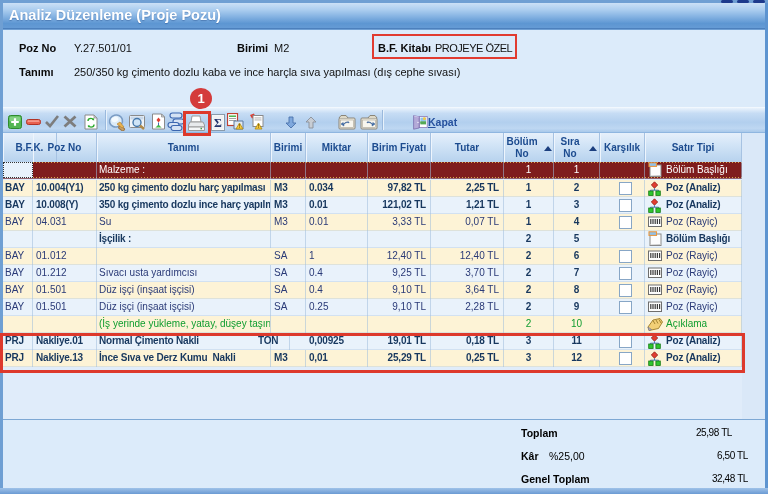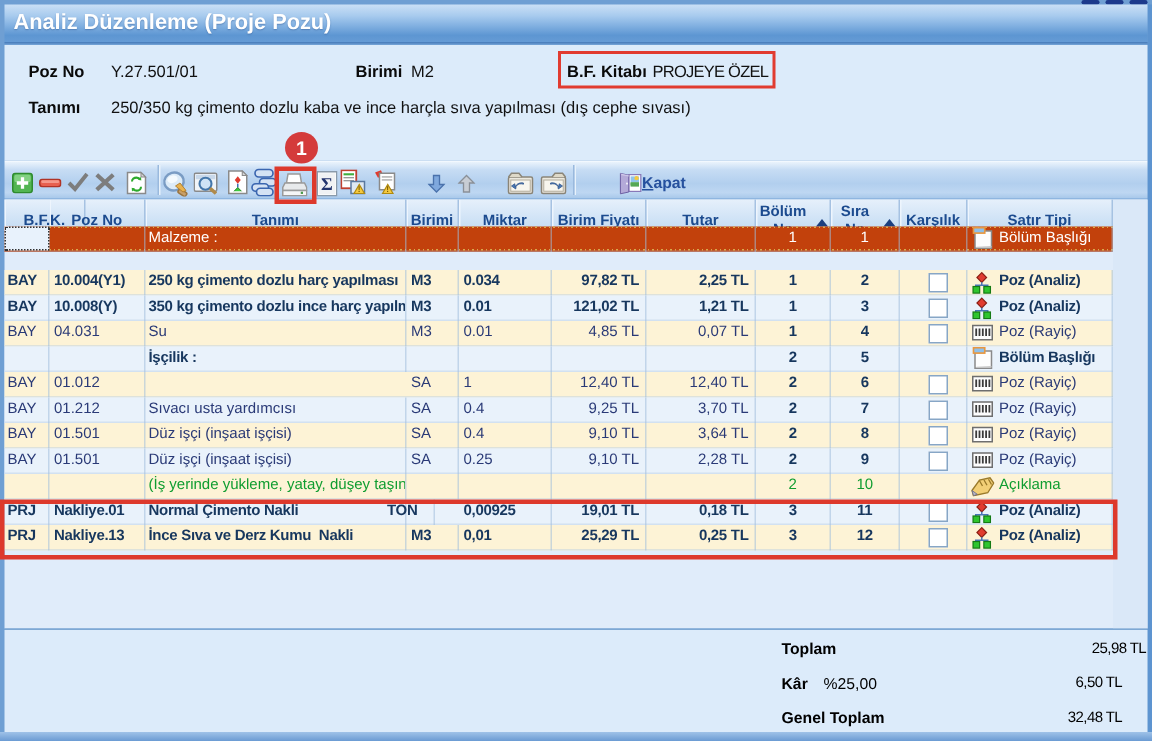--- a/index.html
+++ b/index.html
@@ -234,21 +234,21 @@
  <div class="hc" style="left:365px;width:63px">Birim Fiyatı</div>
  <div class="hc" style="left:428px;width:73px">Tutar</div>
  <div class="hc" style="left:501px;width:50px;padding-right:13px">Bölüm<br>No</div>
  <div class="hc" style="left:551px;width:46px;padding-right:13px">Sıra<br>No</div>
  <div class="hc" style="left:597px;width:45px">Karşılık</div>
  <div class="hc" style="left:642px;width:97px">Satır Tipi</div>
  <div style="position:absolute;left:541px;top:13px;width:0;height:0;border-left:4px solid transparent;border-right:4px solid transparent;border-bottom:5px solid #1c3f7f"></div>
  <div style="position:absolute;left:586px;top:13px;width:0;height:0;border-left:4px solid transparent;border-right:4px solid transparent;border-bottom:5px solid #1c3f7f"></div>
 </div>
 <div id="rows">
-<div class="row" style="top:151px;background:#c2410c">
+<div class="row" style="top:162px;background:#7f1d1d">
       <div style="position:absolute;left:0;top:0;width:30px;height:16px;background:#e8f2fc;outline:1px dotted #333;outline-offset:-1px"></div>
       <div style="position:absolute;left:30px;top:0;width:709px;height:1px;background-image:repeating-linear-gradient(90deg,#d8a84c 0 1px,transparent 1px 3px)"></div>
       <div style="position:absolute;left:30px;top:15px;width:709px;height:1px;background-image:repeating-linear-gradient(90deg,#d8a84c 0 1px,transparent 1px 3px)"></div>
       <div class="cell twhite" style="left:30px;width:64px;padding-left:3px"></div>
       <div class="cell twhite" style="left:94px;width:174px;padding-left:2px">Malzeme :</div>
       <div class="cell twhite" style="left:268px;width:35px;padding-left:3px"></div>
       <div class="cell twhite" style="left:303px;width:62px;padding-left:3px"></div>
       <div class="cell twhite rright" style="left:365px;width:63px"></div>
       <div class="cell twhite rright" style="left:428px;width:73px"></div>
       <div class="cell twhite rcenter" style="left:501px;width:50px">1</div>
@@ -308,21 +308,21 @@
         </svg>
         <span class="tnavy" style="position:absolute;left:21px;">Poz (Analiz)</span>
       </div>
     </div>
 <div class="row" style="top:214px;background:#fdf3d6">
       <div class="cell tplain" style="left:0;width:30px;padding-left:2px">BAY</div>
       <div class="cell tplain" style="left:30px;width:64px;padding-left:3px">04.031</div>
       <div class="cell tplain" style="left:94px;width:174px;padding-left:2px">Su</div>
       <div class="cell tplain" style="left:268px;width:35px;padding-left:3px">M3</div>
       <div class="cell tplain" style="left:303px;width:62px;padding-left:3px">0.01</div>
-      <div class="cell tplain rright" style="left:365px;width:63px">4,85 TL</div>
+      <div class="cell tplain rright" style="left:365px;width:63px">3,33 TL</div>
       <div class="cell tplain rright" style="left:428px;width:73px">0,07 TL</div>
       <div class="cell tnavy rcenter" style="left:501px;width:50px">1</div>
       <div class="cell tnavy rcenter" style="left:551px;width:46px">4</div>
       <div class="cell" style="left:597px;width:45px">
         <div class="cb"></div>
       </div>
       <div class="cell" style="left:642px;width:97px">
         <svg width="14" height="12" viewBox="0 0 14 12" style="position:absolute;left:3px;top:2px">
           <rect x="0.5" y="1" width="13" height="9.5" fill="#fdfdfd" stroke="#6e6e6e" stroke-width="1"></rect>
           <rect x="2.2" y="3" width="1.2" height="5" fill="#3a3a3a"></rect>
@@ -516,21 +516,21 @@
           <rect x="0.7" y="10" width="4.4" height="4.4" fill="#2ec52e" stroke="#157a15" stroke-width="0.8"></rect>
           <rect x="7.9" y="10" width="4.4" height="4.4" fill="#2ec52e" stroke="#157a15" stroke-width="0.8"></rect>
         </svg>
         <span class="tnavy" style="position:absolute;left:21px;">Poz (Analiz)</span>
       </div>
     </div>
 </div>
 <div class="abs" id="totline"></div>
 <div class="abs" id="totals"></div>
 <div class="abs tot b" style="left:521px;top:427px">Toplam</div>
-<div class="abs totv" style="right:4px;top:427px">25,98 TL</div>
+<div class="abs totv" style="right:36px;top:427px">25,98 TL</div>
 <div class="abs tot b" style="left:521px;top:450px">Kâr</div>
 <div class="abs tot" style="left:549px;top:450px">%25,00</div>
 <div class="abs totv" style="right:20px;top:450px">6,50 TL</div>
 <div class="abs tot b" style="left:521px;top:473px">Genel Toplam</div>
 <div class="abs totv" style="right:20px;top:473px">32,48 TL</div>
 <div class="abs" id="bottombar"></div>
 
 <div class="abs" id="redboxrows"></div>
 <div class="abs" id="redcircle">1</div>
 <div class="abs" id="redboxprint"></div>

